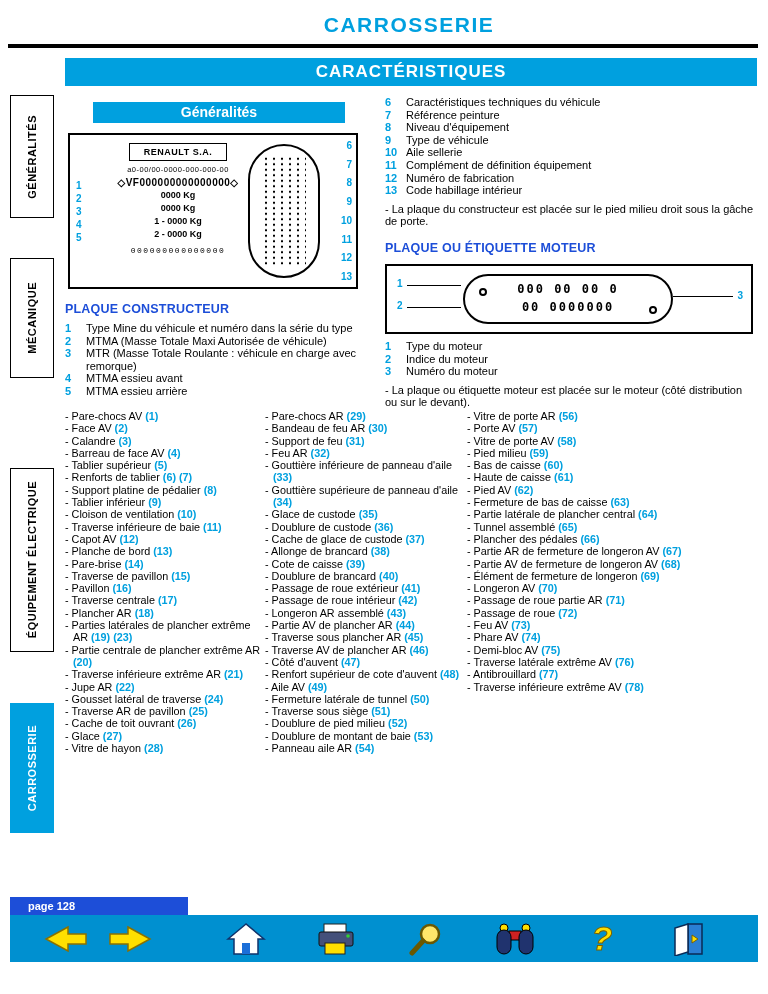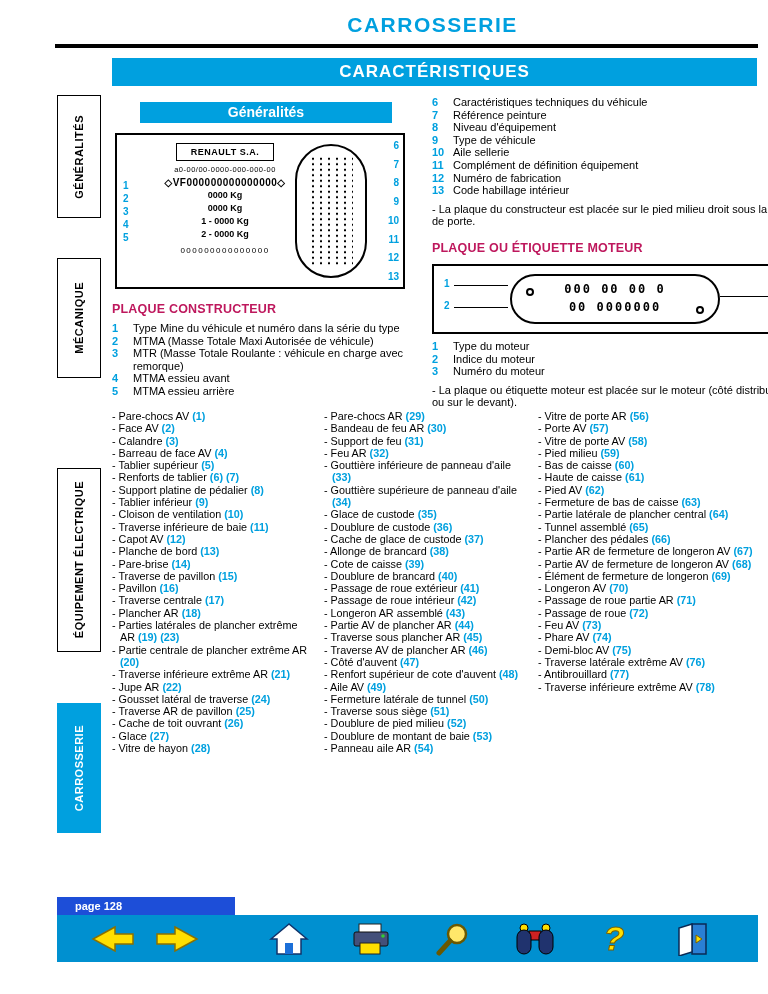--- a/index.html
+++ b/index.html
@@ -1,17 +1,17 @@
 <!DOCTYPE html>
 <html><head>
 <meta charset="utf-8">
 <style>
   html,body{margin:0;padding:0;background:#ffffff;}
   body{width:768px;height:994px;position:relative;font-family:"Liberation Sans",sans-serif;color:#000;overflow:hidden;}
-  .page{position:absolute;inset:0;background:#fff;margin-left:47px;}
+  .page{position:absolute;inset:0;background:#fff;}
 
   
   .page-title{position:absolute;top:13px;left:60px;right:10px;text-align:center;
     color:#00a0df;font-size:21px;font-weight:bold;letter-spacing:1.5px;}
   .title-rule{position:absolute;top:44px;left:8px;right:10px;height:4px;background:#000;}
 
   
   .side-tab{position:absolute;left:10px;width:44px;border:1px solid #000;background:#fff;
     display:flex;align-items:center;justify-content:center;box-sizing:border-box;}
   .side-tab span{writing-mode:vertical-rl;transform:rotate(180deg);
@@ -36,34 +36,34 @@
 
   
   .plate-box{margin-top:10px;margin-left:3px;width:290px;height:156px;border:2px solid #000;
     position:relative;box-sizing:border-box;}
   .plate-body{position:absolute;left:24px;top:6px;width:168px;text-align:center;}
   .brand-box{display:inline-block;border:1px solid #000;padding:3px 14px;font-size:9px;
     font-weight:bold;margin-bottom:4px;letter-spacing:0.5px;}
   .code-row{font-size:7.5px;letter-spacing:0.5px;height:11px;}
   .vin-row{font-size:10px;font-weight:bold;height:13px;line-height:13px;letter-spacing:0.5px;}
   .kg-row{font-size:9px;font-weight:bold;height:13px;line-height:13px;}
-  .serial-row{font-size:8px;letter-spacing:1.5px;margin-top:5px;}
+  .serial-row{font-size:8px;letter-spacing:1.5px;margin-top:5px;font-family:Liberation Mono, monospace;}
   .callouts-left{position:absolute;left:6px;top:44px;color:#00a0df;font-weight:bold;
     font-size:10px;}
   .callouts-left .co{height:13px;line-height:13px;}
   .plate-oval{position:absolute;right:36px;top:9px;width:72px;height:134px;border:2px solid #000;
     border-radius:36px;box-sizing:border-box;}
   .plate-oval .dots{position:absolute;inset:10px 12px;
     background-image:radial-gradient(circle,#000 1.1px,transparent 1.5px);
     background-size:8px 5.5px;}
   .callouts-right{position:absolute;right:4px;top:5px;bottom:5px;display:flex;
     flex-direction:column;justify-content:space-between;color:#00a0df;font-weight:bold;
     font-size:10px;text-align:right;}
 
-  .sub-title{margin-top:13px;color:#be185d;font-weight:bold;font-size:12.5px;letter-spacing:0.2px;}
+  .sub-title{margin-top:13px;color:#1d4ed8;font-weight:bold;font-size:12.5px;letter-spacing:0.2px;}
 
   .num-list{margin-top:6px;}
   .num-item{display:flex;font-size:11px;line-height:12.6px;}
   .num-item .n{color:#00a0df;font-weight:bold;width:21px;flex:none;}
   .num-item .t{flex:1;}
 
   .note{margin-top:6px;font-size:11px;line-height:12.6px;}
 
   
   .motor-box{margin-top:9px;width:368px;height:70px;border:2px solid #000;position:relative;
@@ -76,21 +76,21 @@
   .h1{left:14px;top:12px;}
   .h2{right:14px;top:30px;}
   .motor-box .co{position:absolute;color:#00a0df;font-weight:bold;font-size:10px;}
   .co1{left:10px;top:12px;} .co2{left:10px;top:34px;} .co3{right:8px;top:24px;}
   .cline{position:absolute;border-top:1px solid #000;}
   .l1{left:20px;top:19px;width:54px;} .l2{left:20px;top:41px;width:54px;} .l3{right:18px;top:30px;width:60px;}
 
   
   .composition{position:absolute;left:65px;top:410px;width:692px;}
   .comp-title{text-align:center;font-size:15px;font-weight:bold;margin-bottom:17px;}
-  .comp-grid{display:grid;grid-template-columns:200px 202px 1fr;column-gap:12px;}
+  .comp-grid{display:grid;grid-template-columns:200px 202px 1fr;}
   .comp-col{font-size:10.8px;line-height:12.3px;}
   .comp-item{padding-left:8px;text-indent:-8px;}
   .comp-item .cn{color:#00a0df;font-weight:bold;}
 
   
   .page-bar{position:absolute;left:10px;top:897px;width:178px;height:18px;background:#1d4ed8;
     color:#fff;font-size:11px;font-weight:bold;display:flex;align-items:center;padding-left:18px;
     box-sizing:border-box;}
   .nav-bar{position:absolute;left:10px;right:10px;top:915px;height:47px;background:#0090d0;
     display:flex;align-items:center;padding:0 28px;box-sizing:border-box;}

